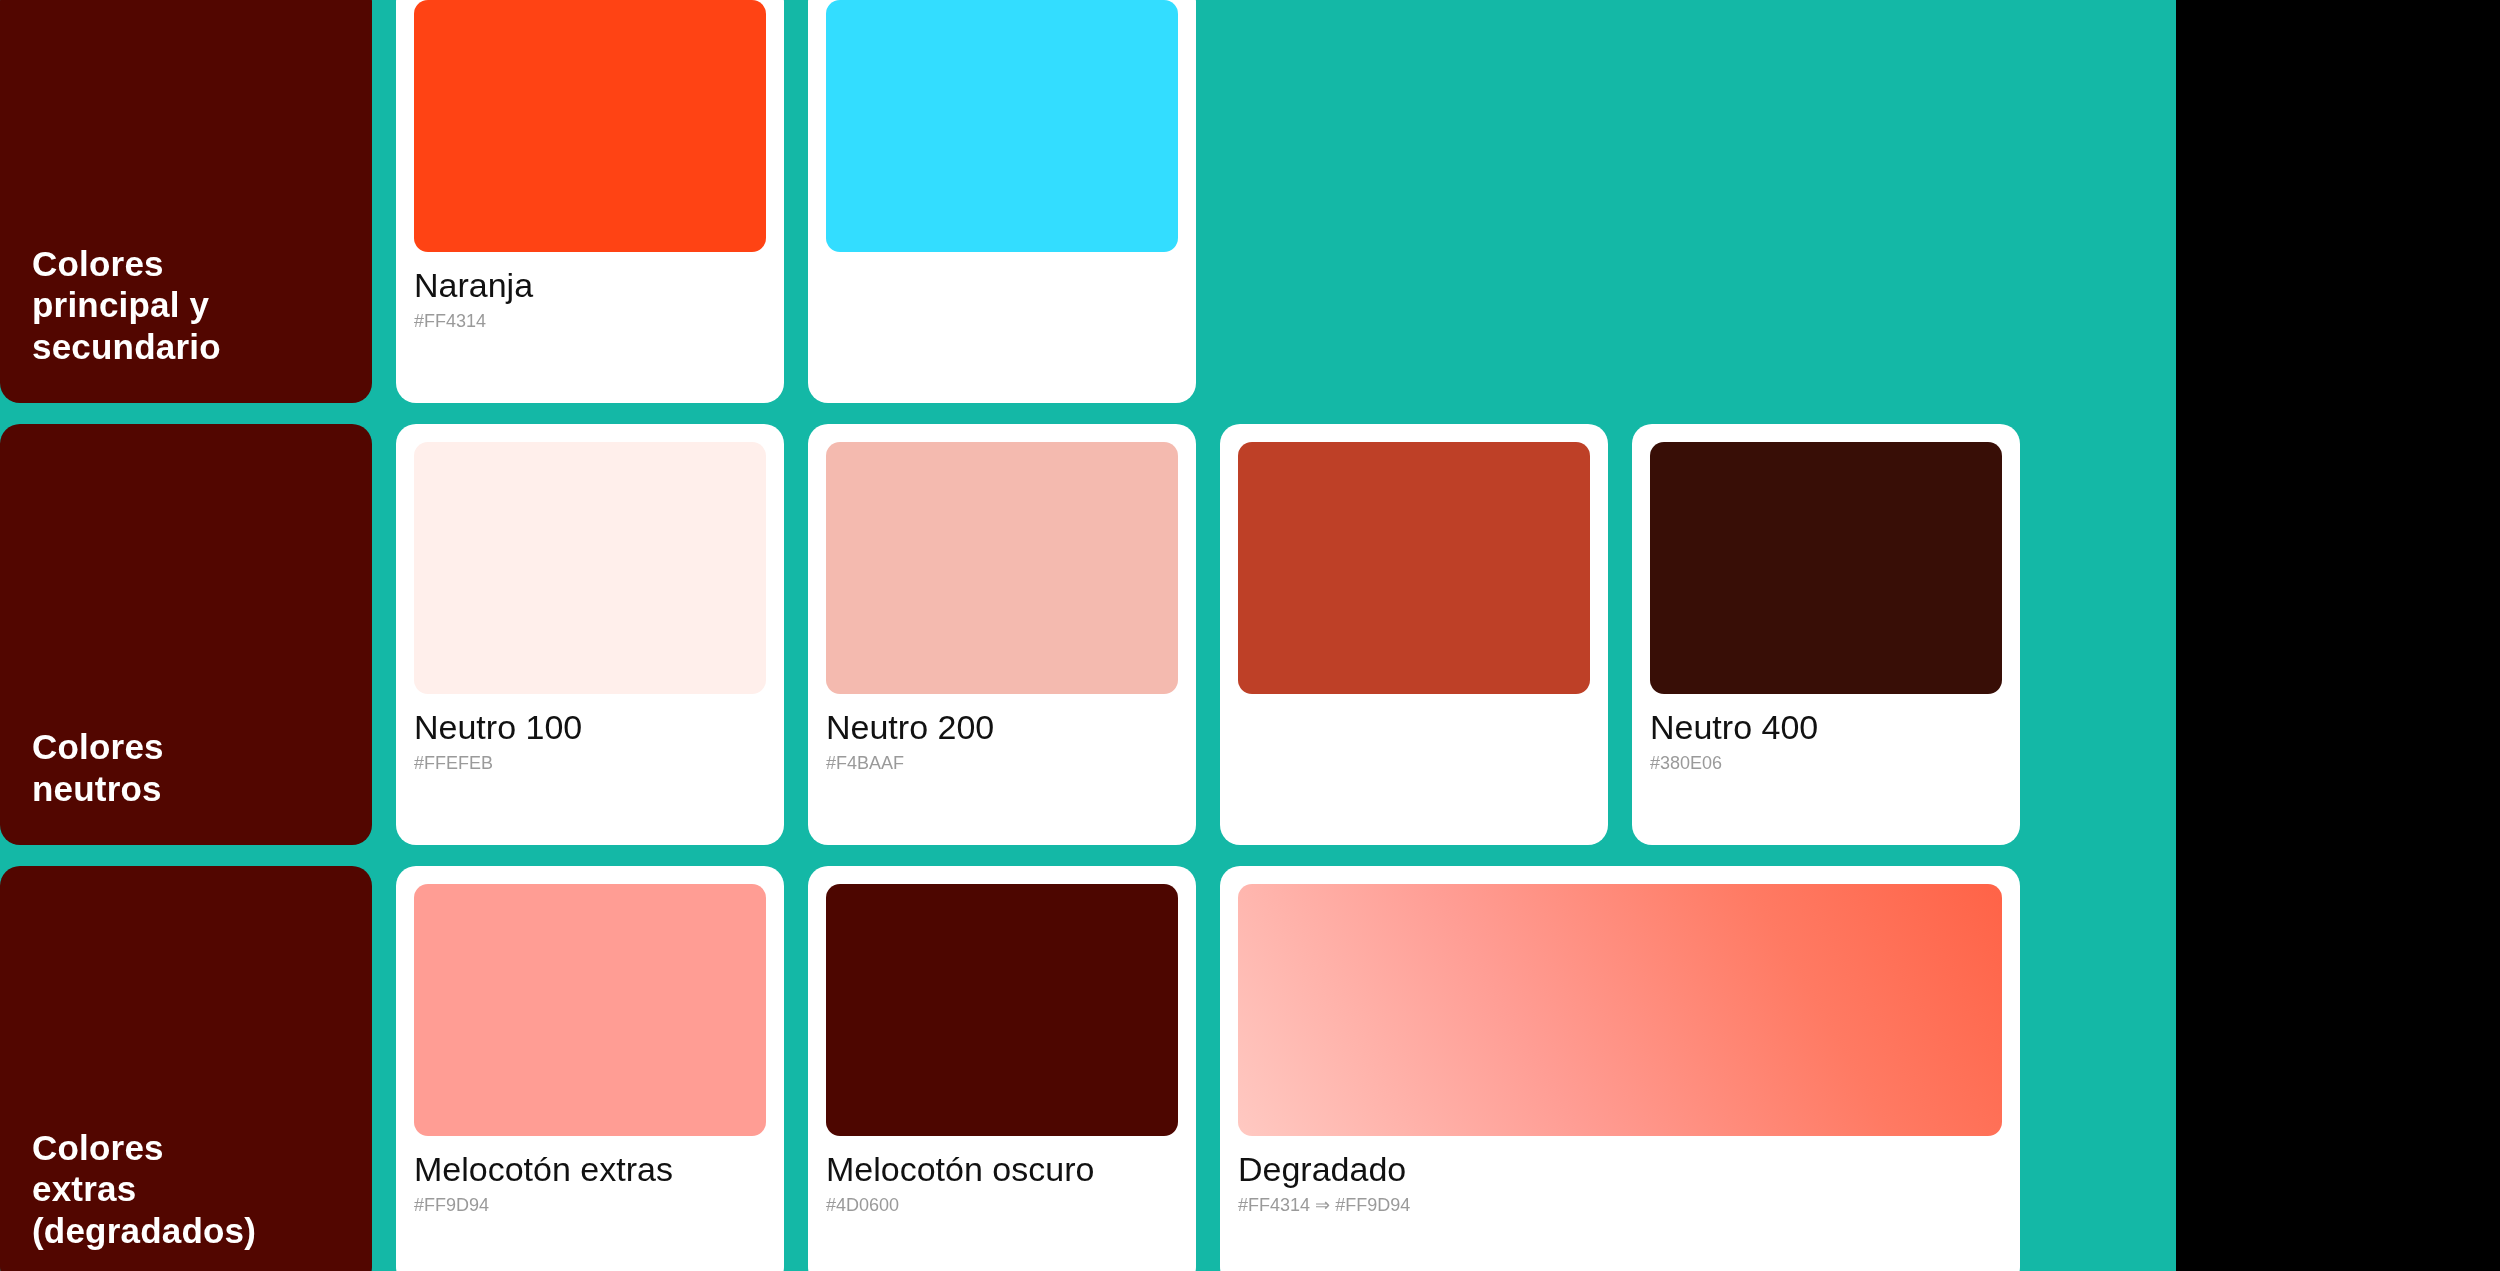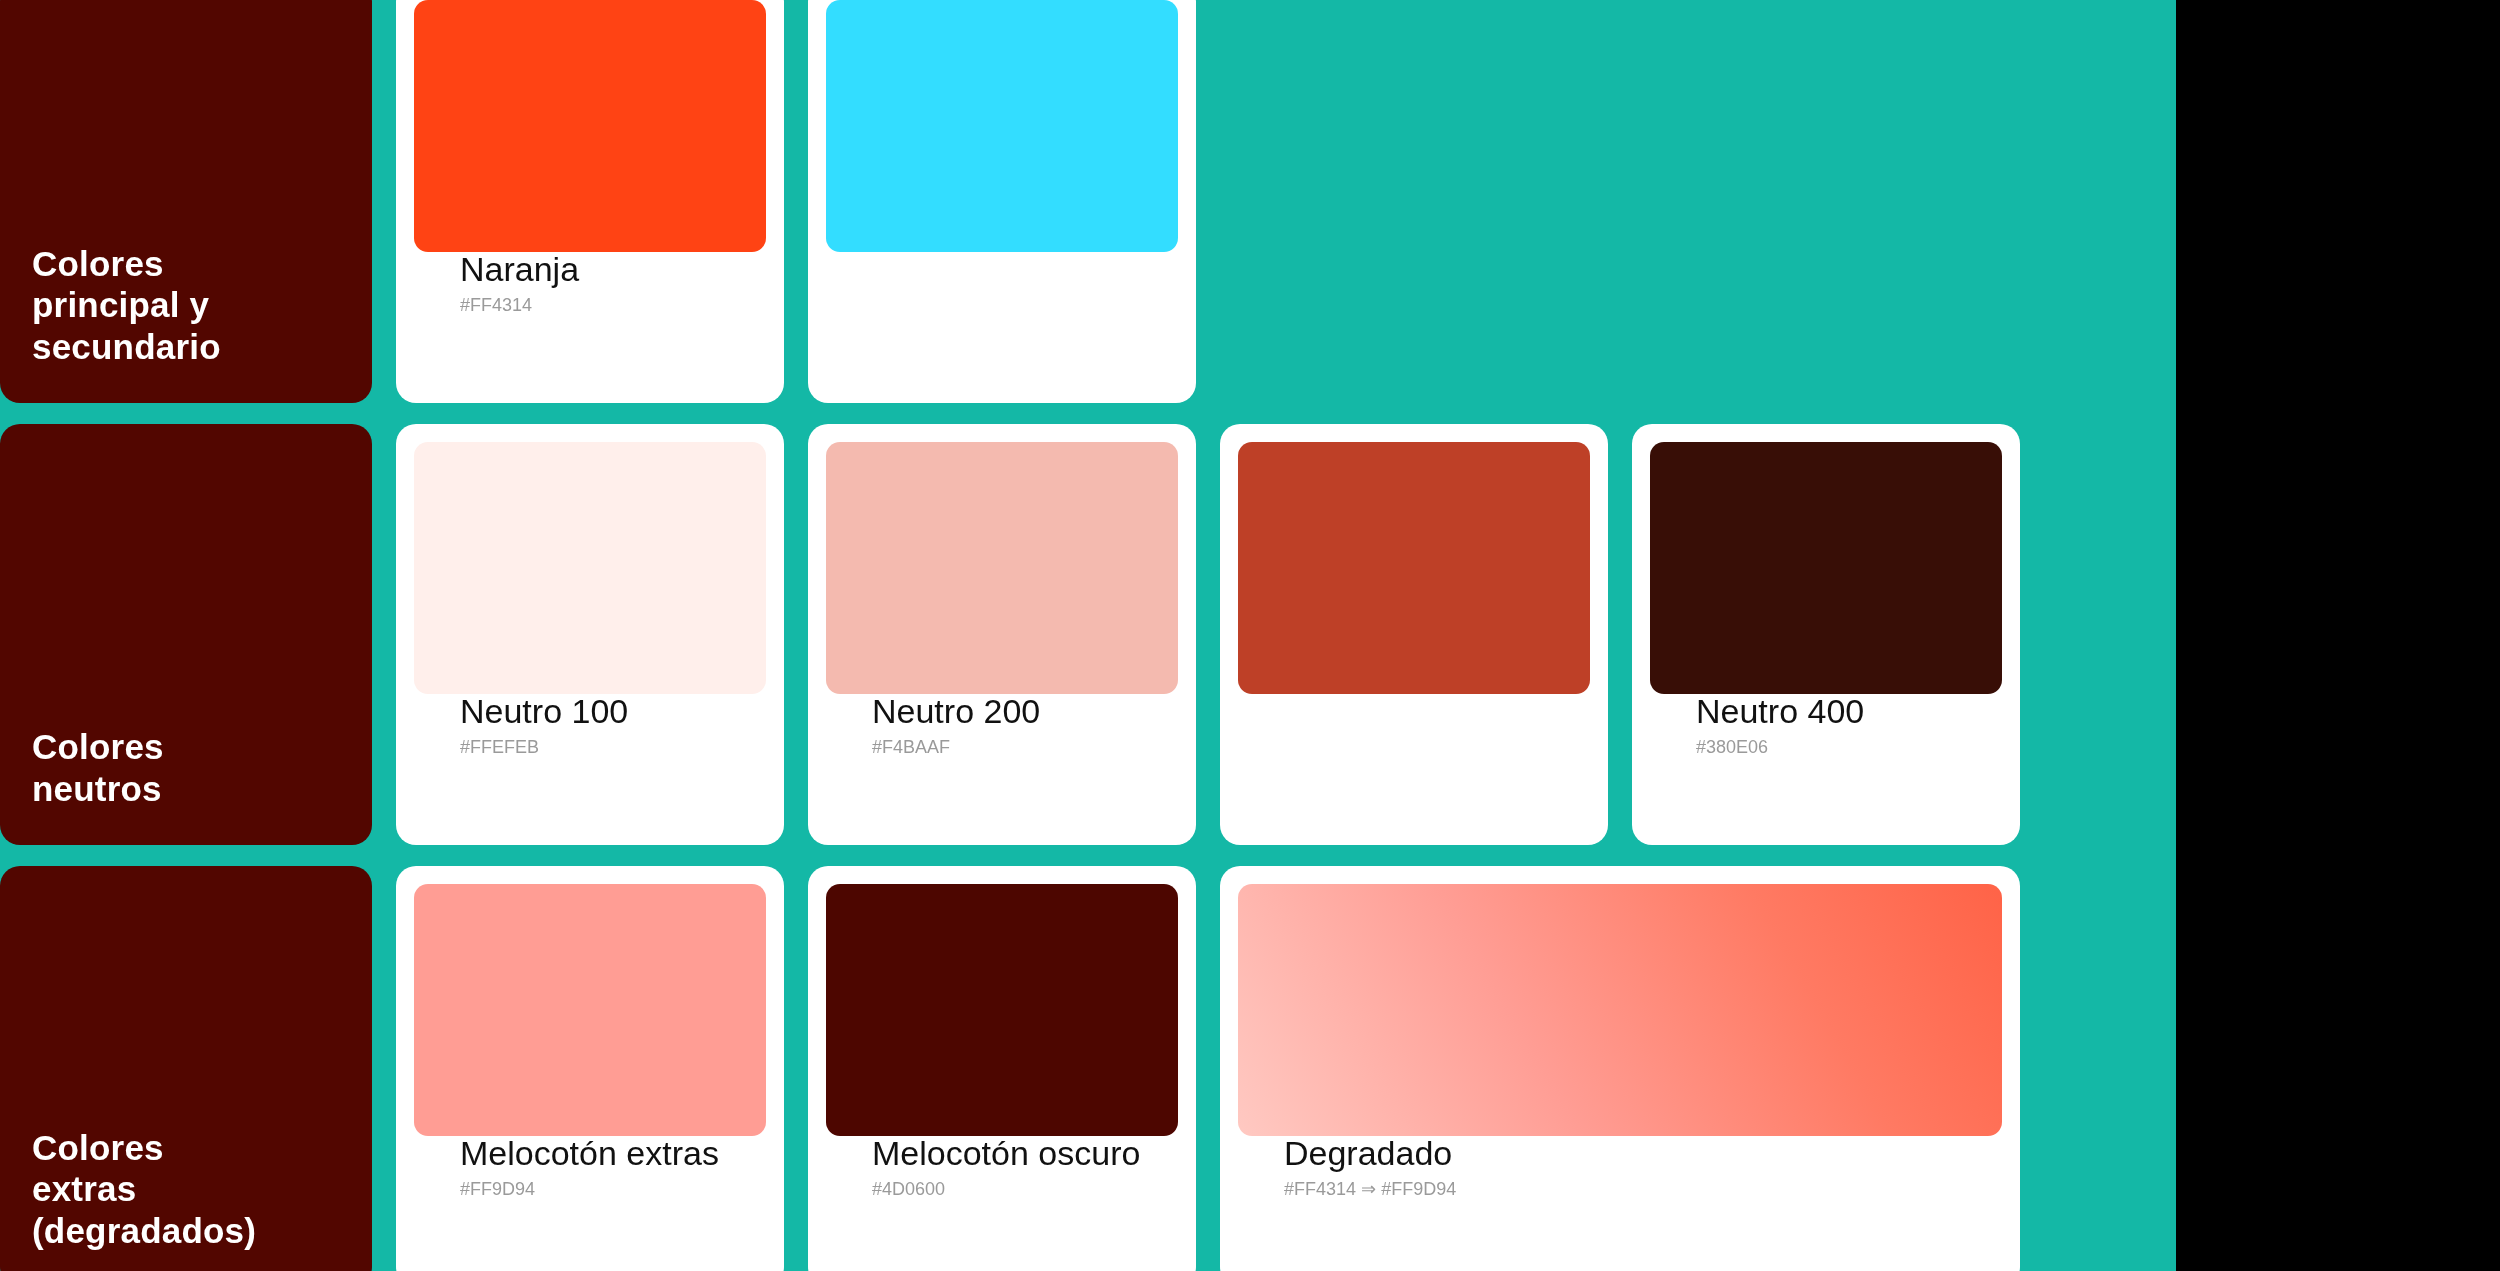--- a/index.html
+++ b/index.html
@@ -76,22 +76,21 @@
   }
 
   .swatch {
     border-radius: 14px;
     height: 252px;
     width: 100%;
     flex: 0 0 252px;
   }
 
   .card-meta {
-    padding-top: 0;
-    margin-left: 46px;
+    padding-top: 16px;
   }
   .card-name {
     font-size: 34px;
     line-height: 1.05;
     color: #111111;
     font-weight: 400;
     white-space: nowrap;
   }
   .card-hex {
     font-size: 18px;

